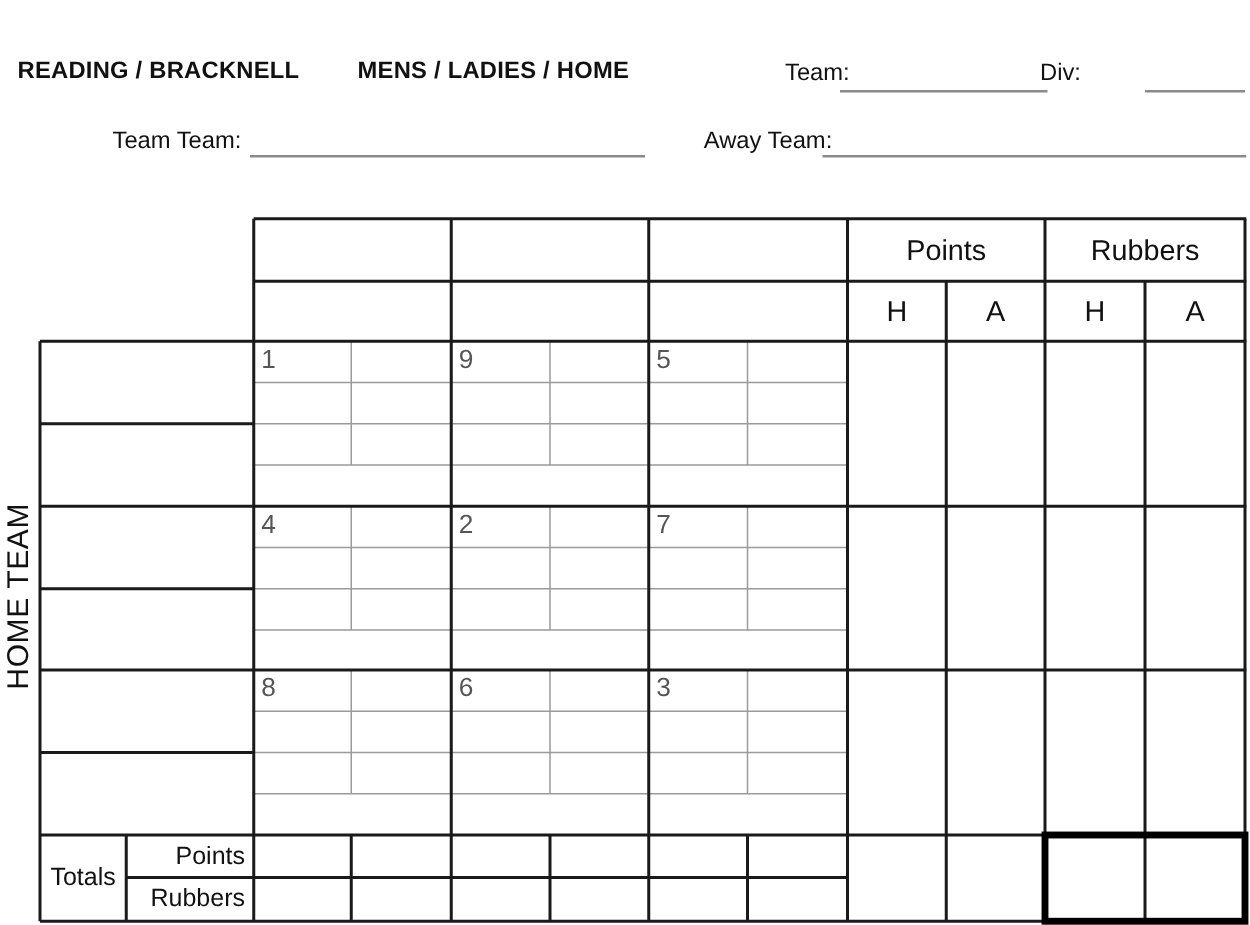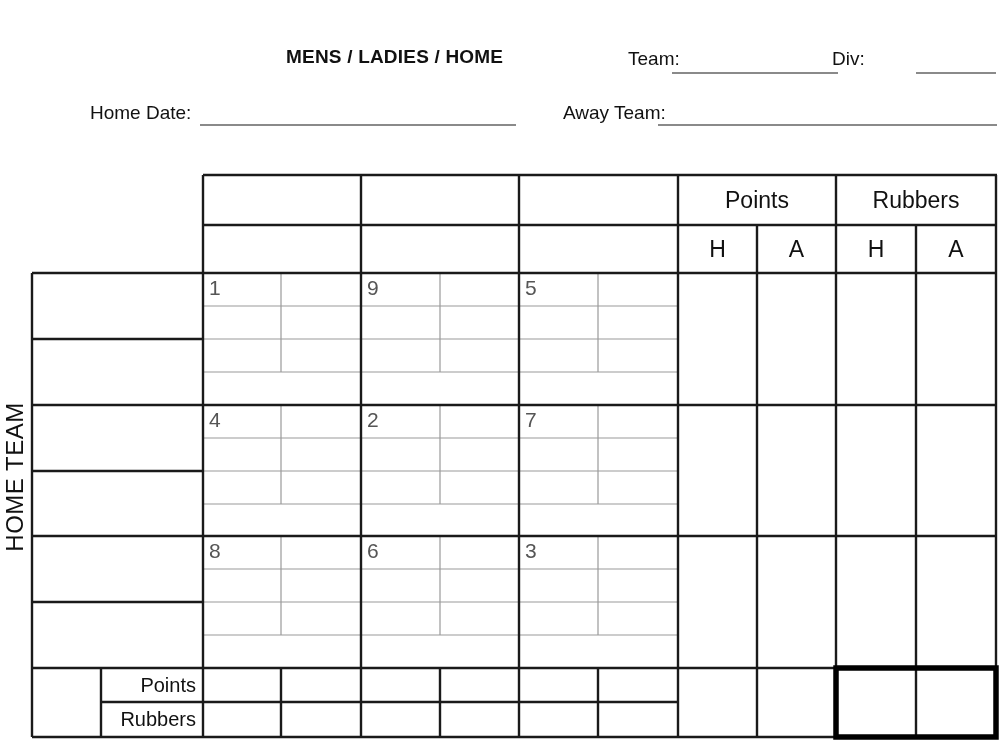--- a/index.html
+++ b/index.html
@@ -44,29 +44,30 @@
                M678 175V737 M757 225V737 M836 175V737 M916 225V737 M996 175V737"></path>
       <path d="M203 175H997 M203 225H997 M32 273H997
                M32 339H203 M32 405H997 M32 471H203 M32 536H997 M32 602H203
                M32 668H997 M101 702H678 M32 737H997"></path>
       <path d="M281 668V737 M440 668V737 M598 668V737"></path>
     </g>
 
     <rect x="836" y="668" width="160" height="69" fill="none" stroke="#000000" stroke-width="5.5"></rect>
   </svg>
 
+  <div class="abs bold19" style="left:14px;top:46px;">READING / BRACKNELL</div>
   <div class="abs bold19" style="left:286px;top:46px;">MENS / LADIES / HOME</div>
 
   <div class="abs lbl19" style="left:628px;top:48px;">Team:</div>
   <div class="abs blank" style="left:672px;top:50px;width:166px;"></div>
 
   <div class="abs lbl19" style="left:832px;top:48px;">Div:</div>
   <div class="abs blank" style="left:916px;top:50px;width:80px;"></div>
 
-  <div class="abs lbl19" style="left:90px;top:102px;">Home Date:</div>
+  <div class="abs lbl19" style="left:90px;top:102px;">Team Team:</div>
   <div class="abs blank" style="left:200px;top:102px;width:316px;"></div>
 
   <div class="abs lbl19" style="left:563px;top:102px;">Away Team:</div>
   <div class="abs blank" style="left:658px;top:102px;width:339px;"></div>
 
   <div class="abs axis-title rot" style="left:-70px;top:462px;width:170px;height:30px;">HOME TEAM</div>
 
   <div class="abs hdr-cell" style="left:678px;top:175px;width:158px;height:50px;">Points</div>
   <div class="abs hdr-cell" style="left:836px;top:175px;width:160px;height:50px;">Rubbers</div>
 
@@ -80,16 +81,17 @@
   <div class="abs match-num" style="left:525px;top:276px;">5</div>
 
   <div class="abs match-num" style="left:209px;top:408px;">4</div>
   <div class="abs match-num" style="left:367px;top:408px;">2</div>
   <div class="abs match-num" style="left:525px;top:408px;">7</div>
 
   <div class="abs match-num" style="left:209px;top:539px;">8</div>
   <div class="abs match-num" style="left:367px;top:539px;">6</div>
   <div class="abs match-num" style="left:525px;top:539px;">3</div>
 
+  <div class="abs totals-cell" style="left:32px;top:668px;width:69px;height:69px;">Totals</div>
   <div class="abs totals-lbl" style="left:101px;top:668px;width:102px;height:34px;">Points</div>
   <div class="abs totals-lbl" style="left:101px;top:702px;width:102px;height:35px;">Rubbers</div>
 
 </div>
 
 </body></html>

